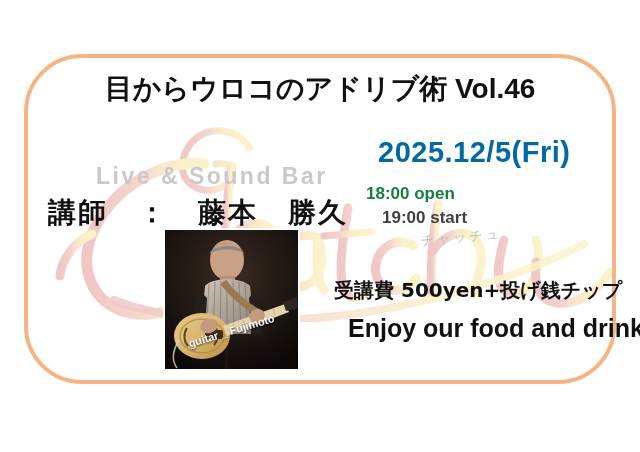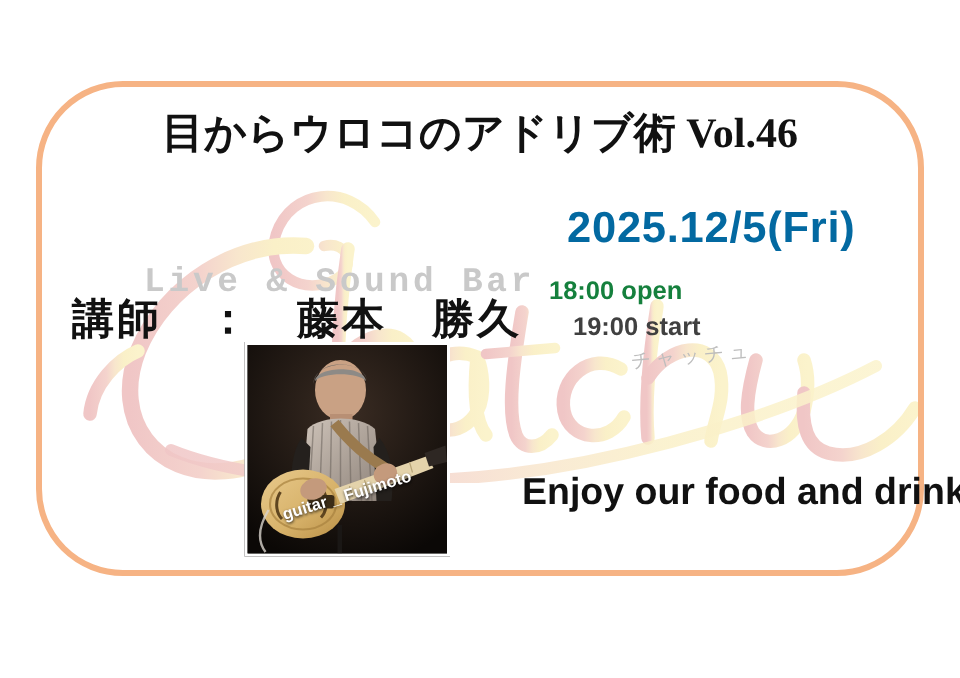--- a/index.html
+++ b/index.html
@@ -42,35 +42,34 @@
     letter-spacing:3px;
     color:#bdbdbd;
     transform:rotate(-5deg);
     transform-origin:left top;
     white-space:nowrap;
     pointer-events:none;
   }
   .wm-live{
     position:absolute;
     left:96px;top:163px;
-    font-family:Liberation Mono, monospace;
+    font-family:Liberation Sans, sans-serif;
     font-weight:bold;
     font-size:23px;
     letter-spacing:2.5px;
     color:#c9c9c9;
     white-space:nowrap;
     pointer-events:none;
-    margin-top:12px;
   }
   
   .title{
     position:absolute;
     left:0;top:70px;width:640px;
     text-align:center;
-    font-family:Liberation Serif, serif;
+    font-family:Liberation Sans, sans-serif;
     font-weight:bold;
     font-size:28px;
     letter-spacing:0px;
     color:#111111;
     white-space:nowrap;
   }
   
   .instructor{
     position:absolute;
     left:48px;top:194px;
@@ -204,20 +203,21 @@
   <div class="frame"></div>
 
   <div class="title">目からウロコのアドリブ術 Vol.46</div>
 
   <div class="instructor">講師　：　藤本　勝久</div>
 
   <div class="date">2025.12/5(Fri)</div>
   <div class="time-open">18:00 open</div>
   <div class="time-start">19:00 start</div>
 
+  <div class="fee">受講費 500yen+投げ銭チップ</div>
   <div class="food">Enjoy our food and drink</div>
 
   <div class="photo">
     <svg width="133" height="139" viewBox="0 0 133 139" xmlns="http://www.w3.org/2000/svg" aria-hidden="true">
       <rect x="0" y="0" width="133" height="139" fill="#0d0a08"></rect>
 
       <defs>
         <radialGradient id="stageglow" cx="0.5" cy="0.32" r="0.75">
           <stop offset="0%" stop-color="#3a2c23"></stop>
           <stop offset="100%" stop-color="#0b0806"></stop>

